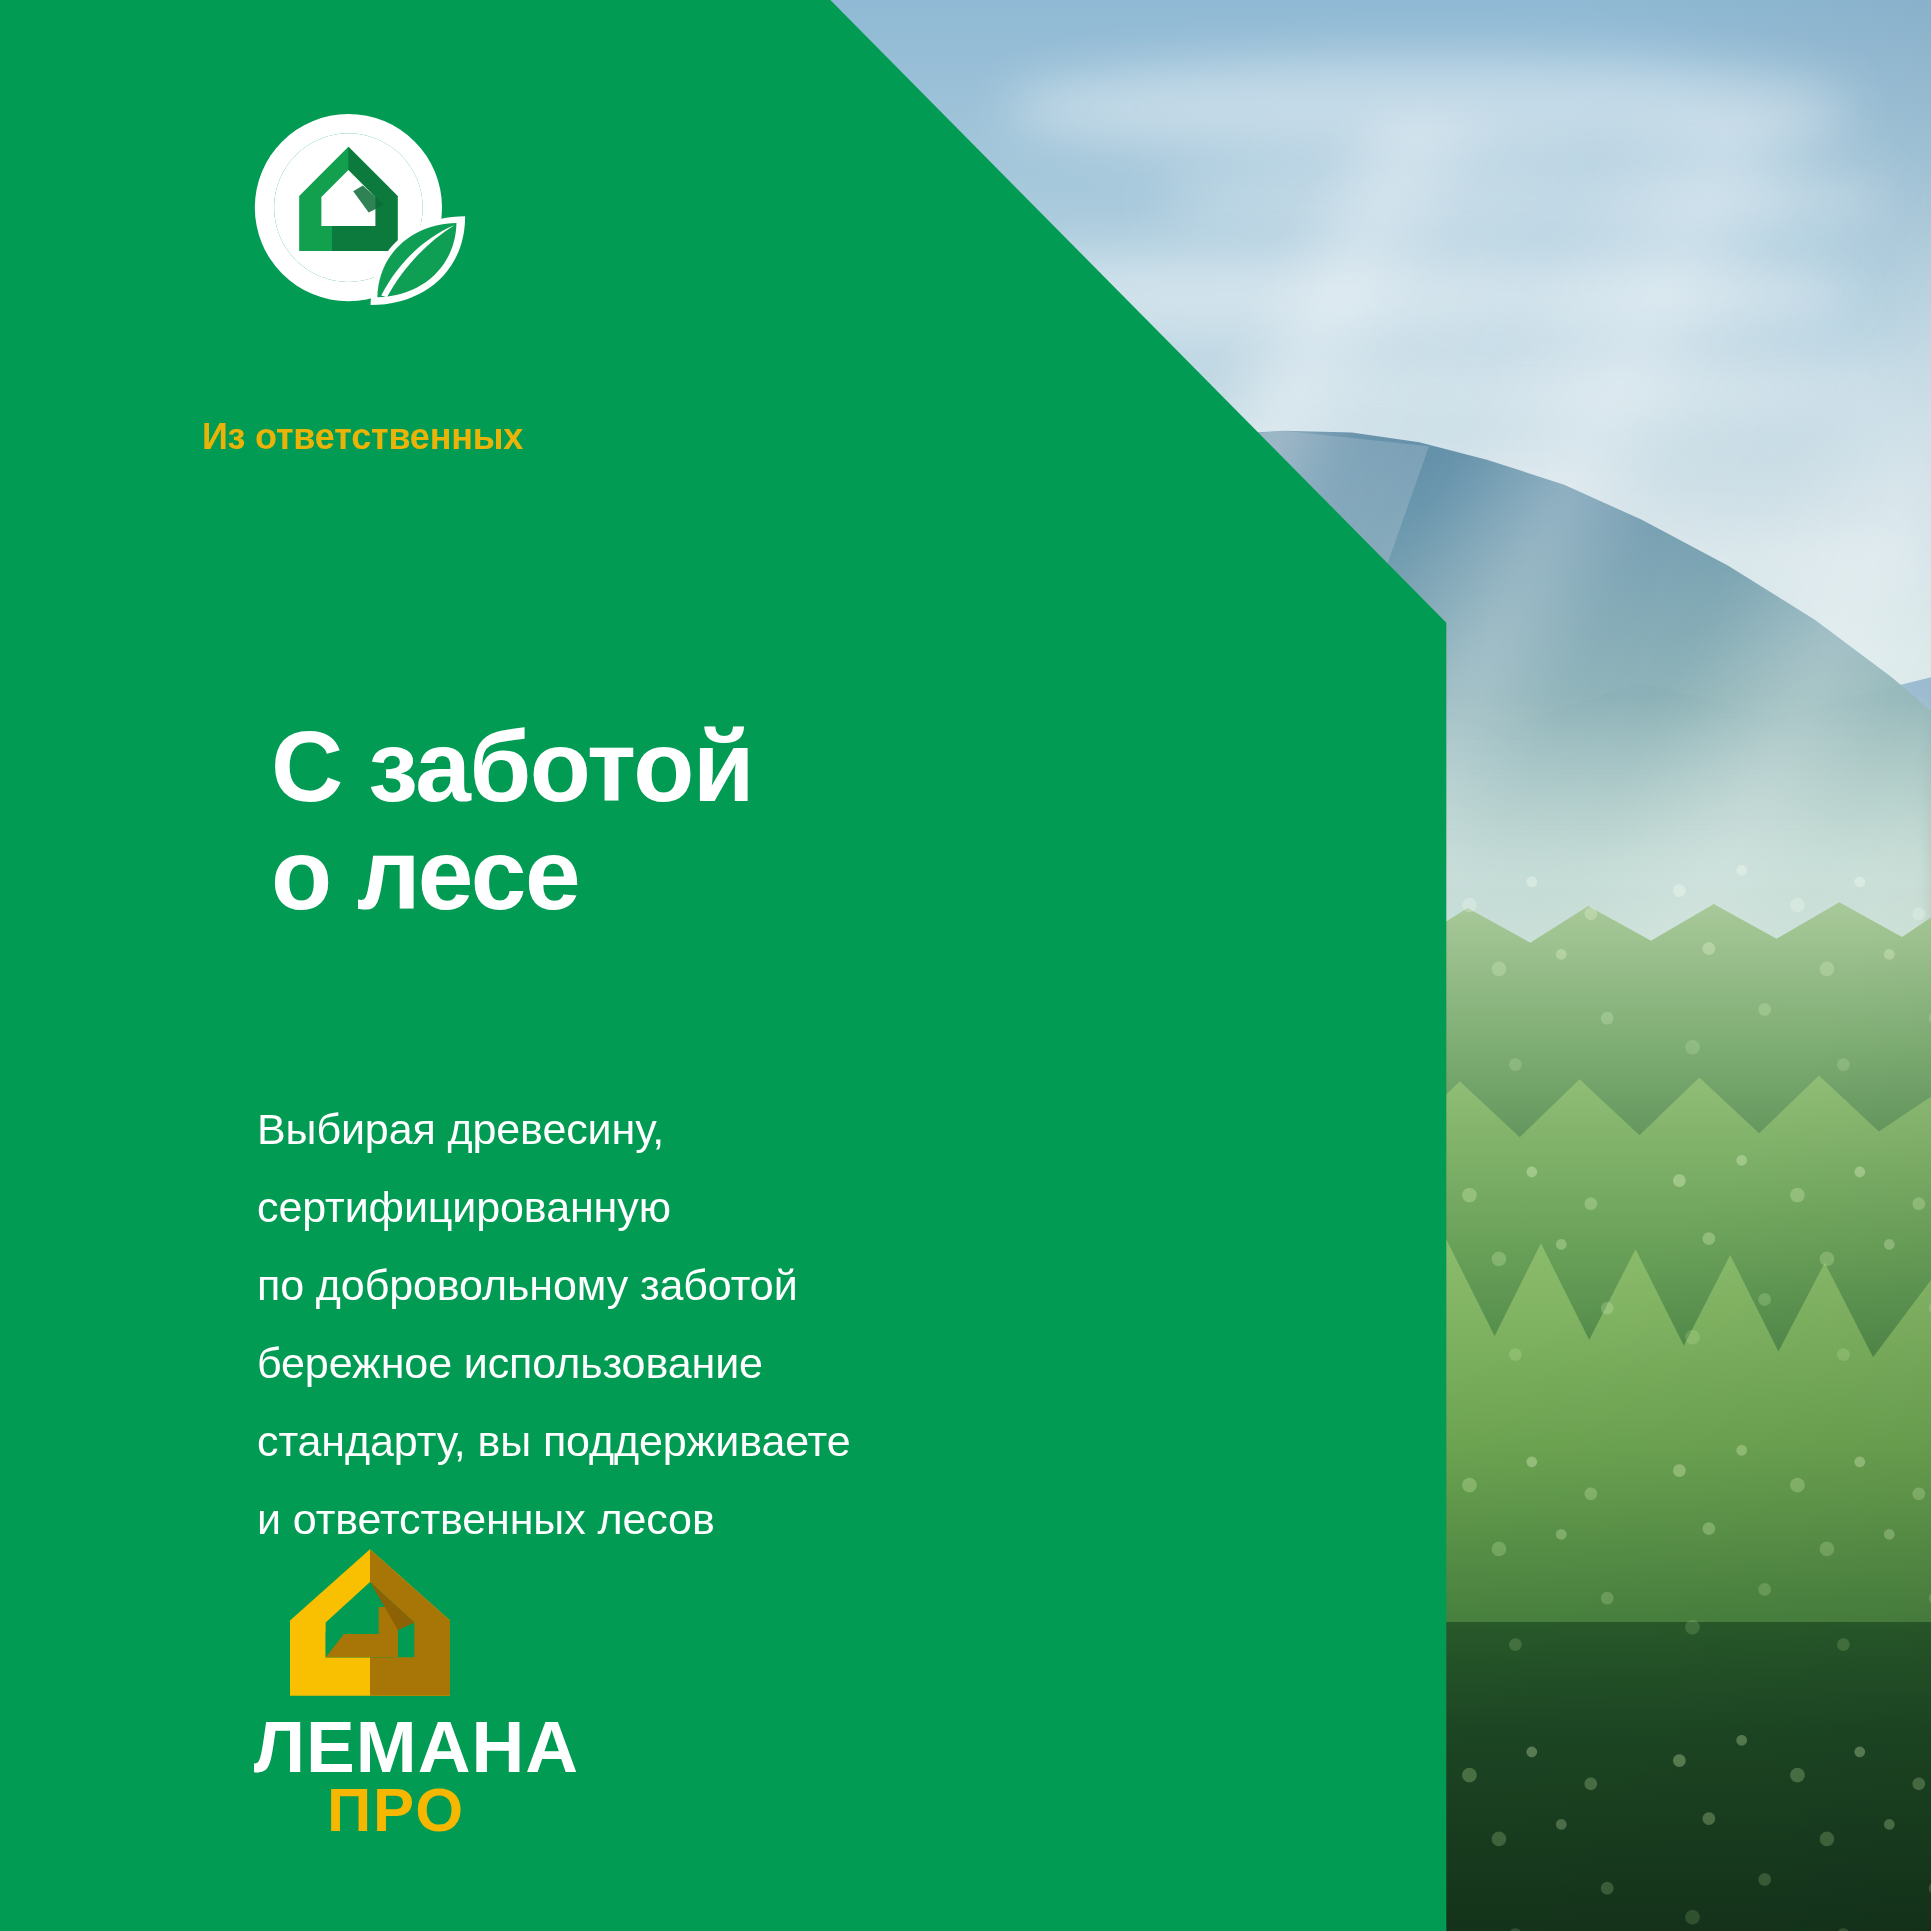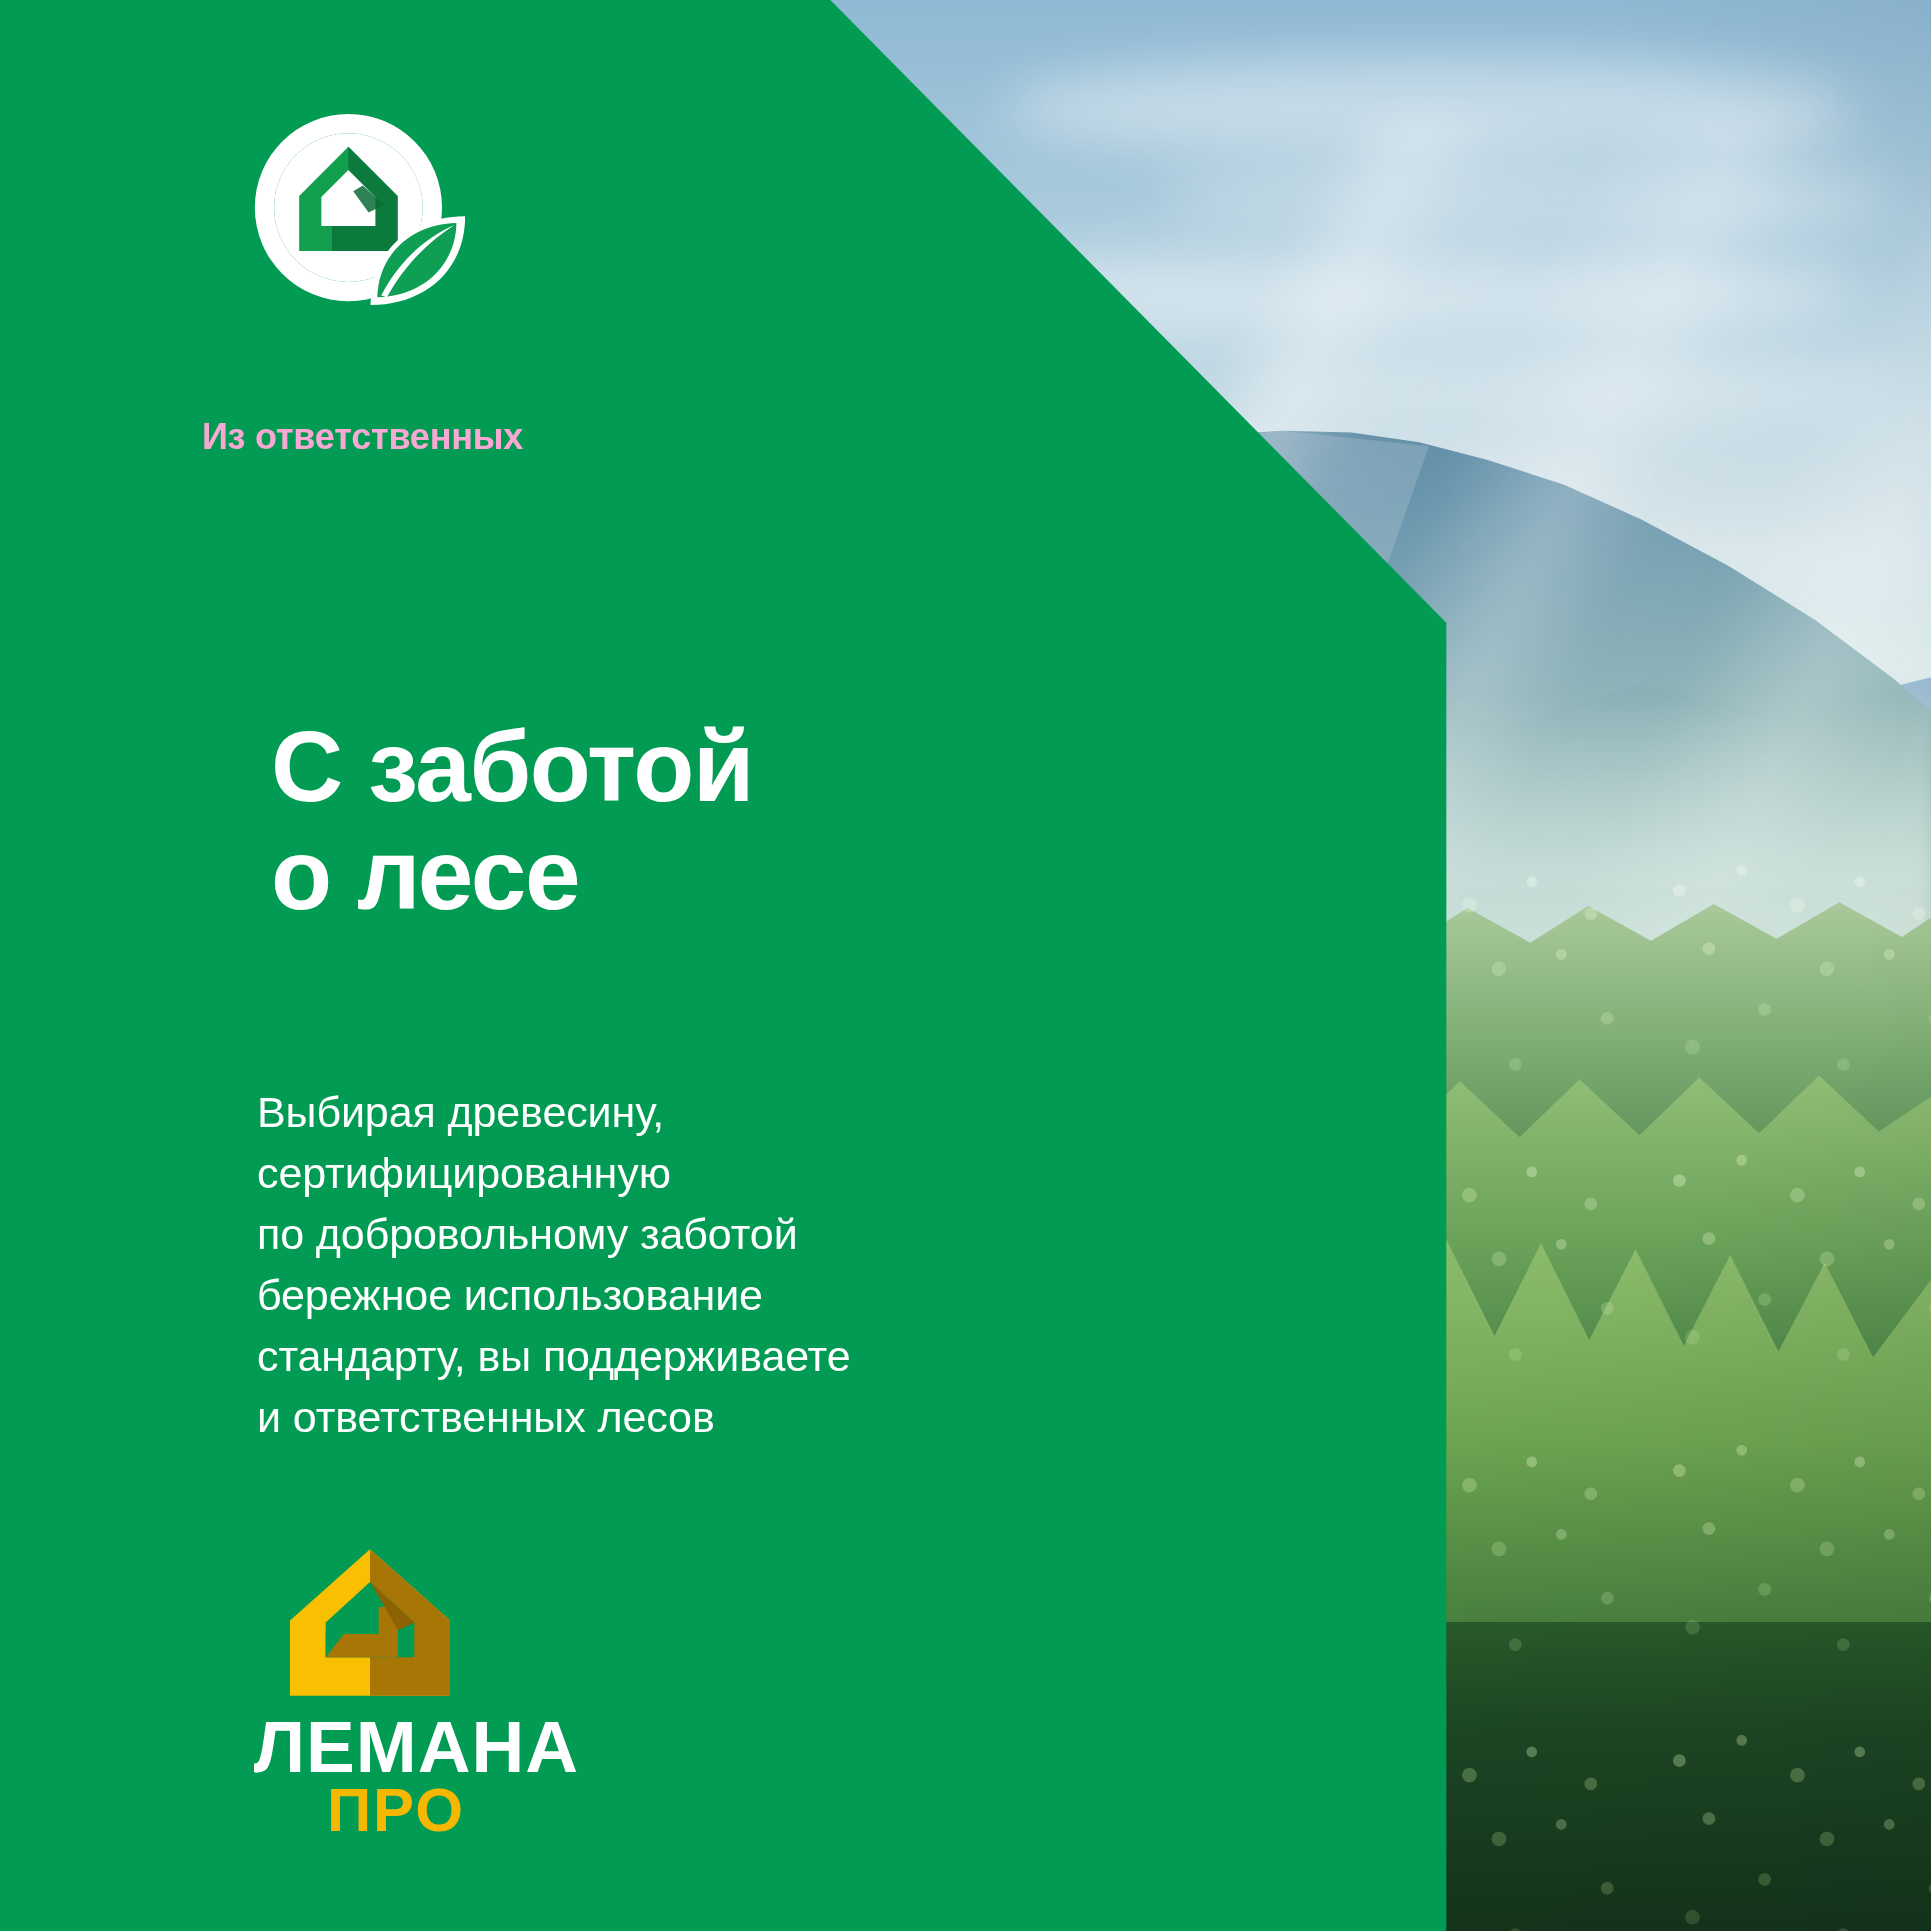--- a/index.html
+++ b/index.html
@@ -173,21 +173,21 @@
     height: 205px;
   }
   .cert-badge svg { display: block; width: 100%; height: 100%; }
 
   .cert-caption {
     position: absolute;
     left: 174px;
     top: 415px;
     width: 377px;
     text-align: center;
-    color: #f9a8d4;
+    color: #eab308;
     font-weight: 700;
     font-size: 36px;
     line-height: 1.22;
     letter-spacing: -0.2px;
   }
   .cert-caption .line { display: block; white-space: nowrap; }
 
   
   .headline {
     position: absolute;
@@ -205,21 +205,21 @@
   .body-copy {
     position: absolute;
     left: 257px;
     top: 1039px;
     color: #ffffff;
     font-weight: 400;
     font-size: 43px;
     line-height: 1.42;
     letter-spacing: -0.1px;
   }
-  .body-copy .line { display: block; white-space: nowrap; }
+  .body-copy .line { display: block; white-space: nowrap; margin-top: 17px; }
 
   
   .brand-lockup {
     position: absolute;
     left: 253px;
     top: 1549px;
     width: 386px;
   }
   .brand-mark {
     width: 160px;

